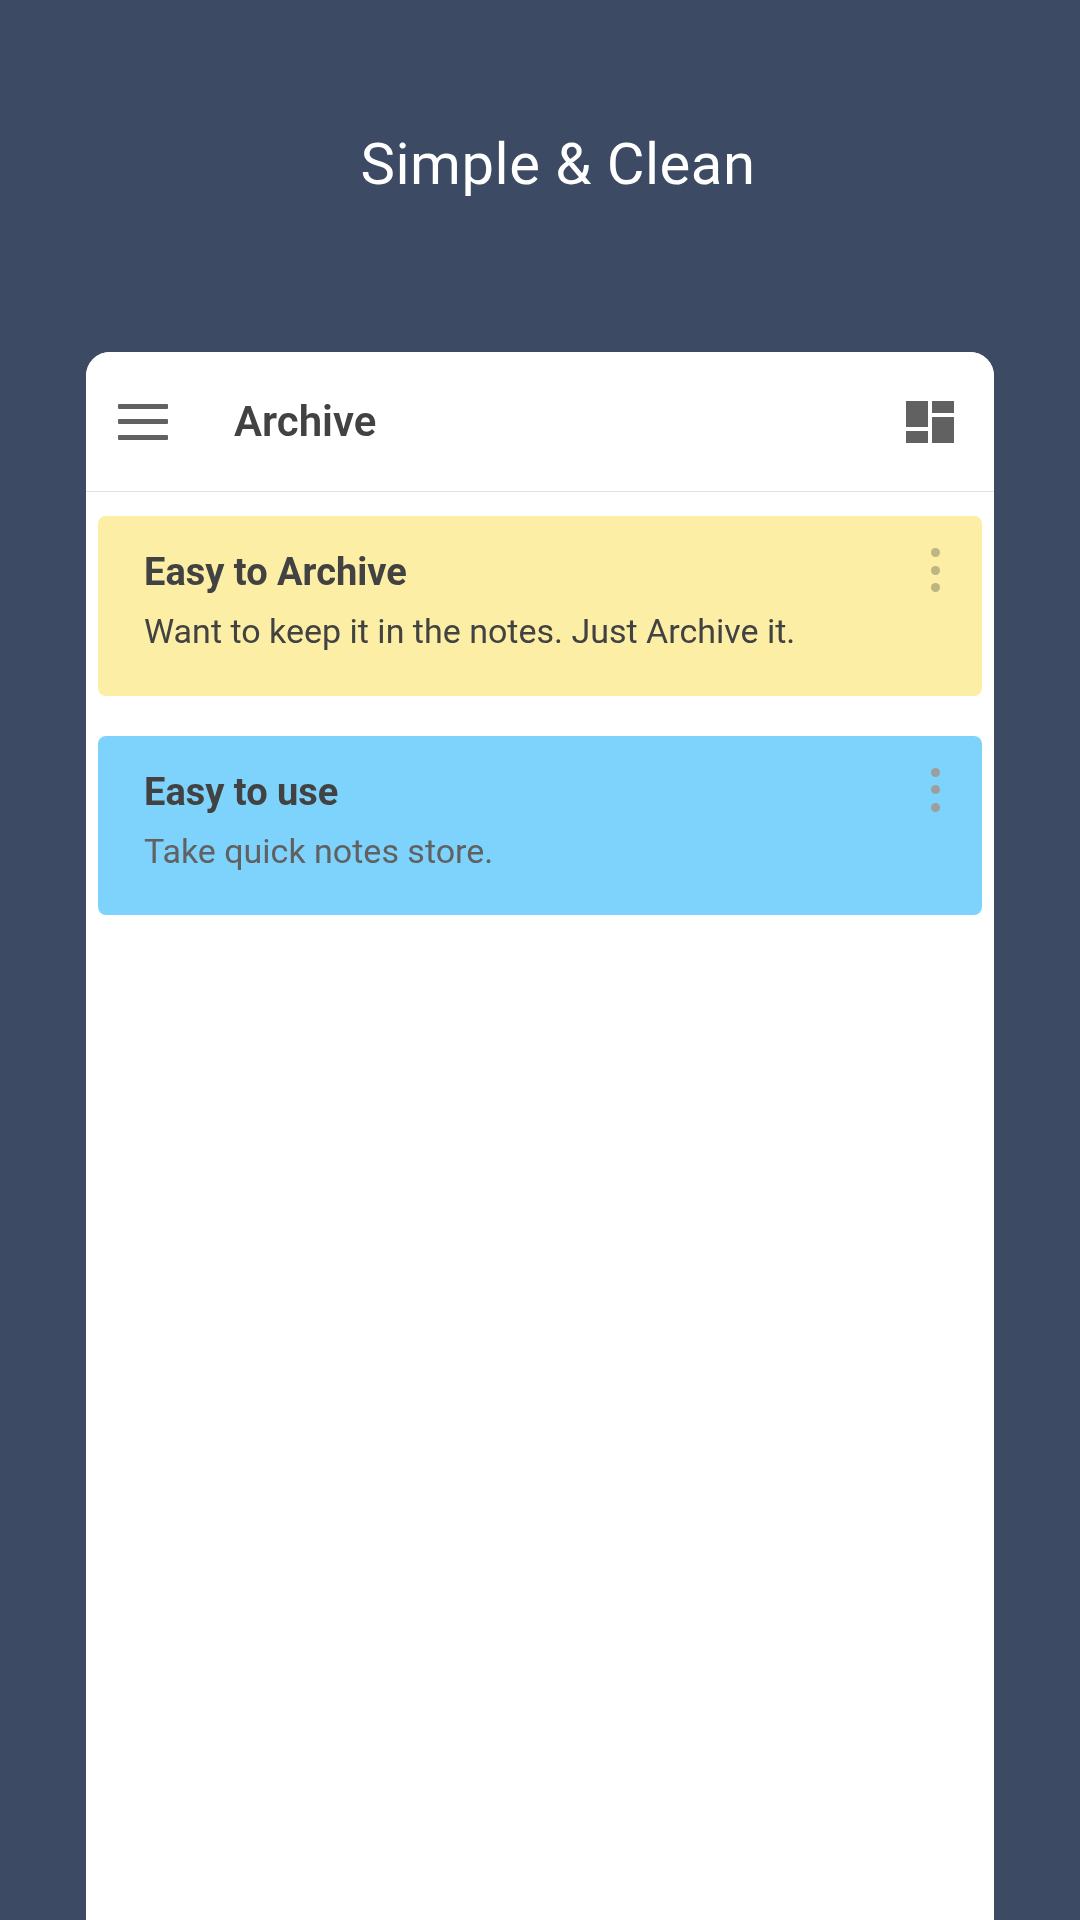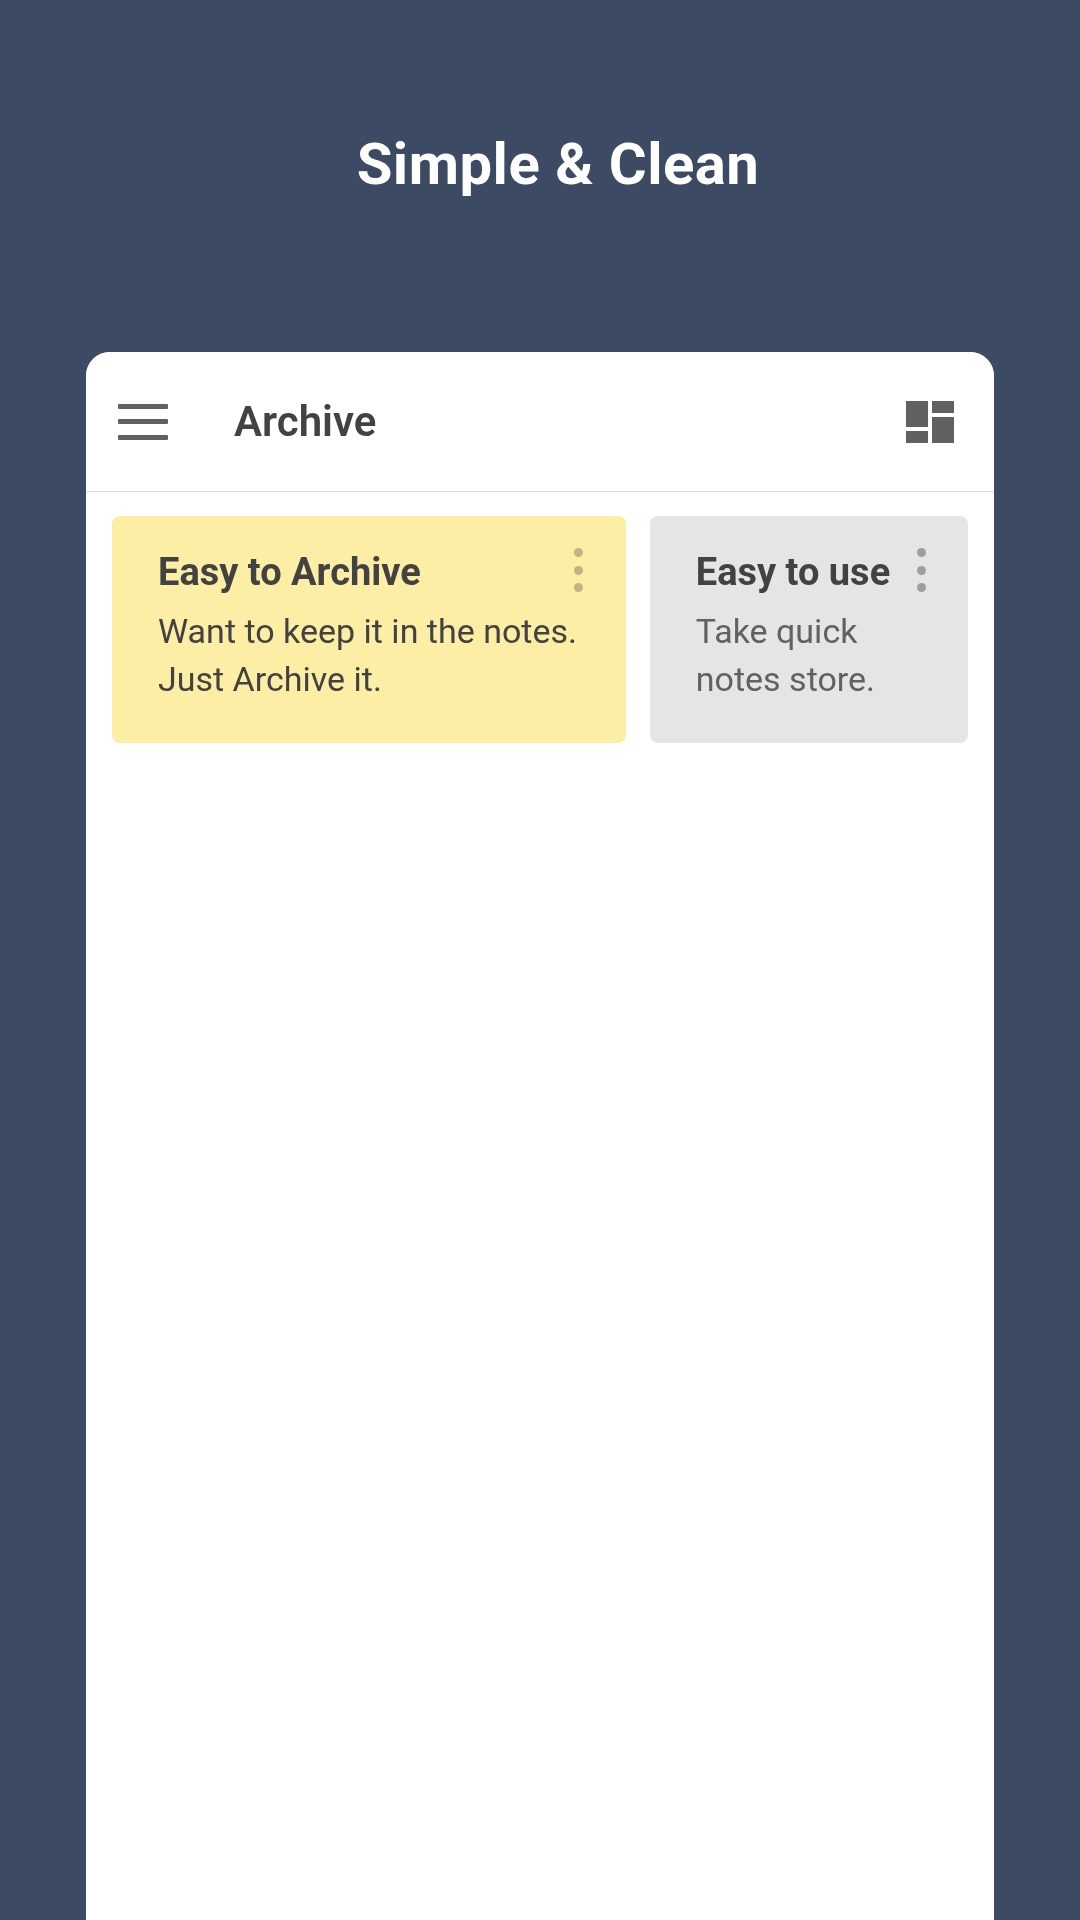--- a/index.html
+++ b/index.html
@@ -13,21 +13,21 @@
       height: 1920px;
       background-color: #3c4a63;
       font-family: -apple-system, BlinkMacSystemFont, 'Segoe UI', Roboto, sans-serif;
       position: relative;
       overflow: hidden;
     }
 
     .marketing-title {
       color: #ffffff;
       font-size: 58px;
-      font-weight: 700;
+      font-weight: 400;
       text-align: center;
       padding-top: 130px;
       letter-spacing: 0.5px;
       margin-left: 36px;
     }
 
     .app-frame {
       position: absolute;
       left: 86px;
       top: 352px;
@@ -72,38 +72,39 @@
     }
 
     .grid-icon {
       width: 48px;
       height: 42px;
       cursor: pointer;
       margin-right: 8px;
     }
 
     .notes-list {
-      padding: 24px 26px;
+      padding: 24px 12px;
       display: flex;
-      flex-direction: row;
+      flex-direction: column;
       gap: 24px;
     }
 
     .note-card {
       border-radius: 8px;
       padding: 34px 46px 40px 46px;
       position: relative;
     }
 
     .note-card-yellow {
       background-color: #fceea4;
     }
 
     .note-card-gray {
-      background-color: #e5e5e5;
+      background-color: #7dd3fc;
+      margin-top: 16px;
     }
 
     .note-title {
       font-size: 38px;
       font-weight: 700;
       color: #424242;
       margin-bottom: 14px;
     }
 
     .note-body {

